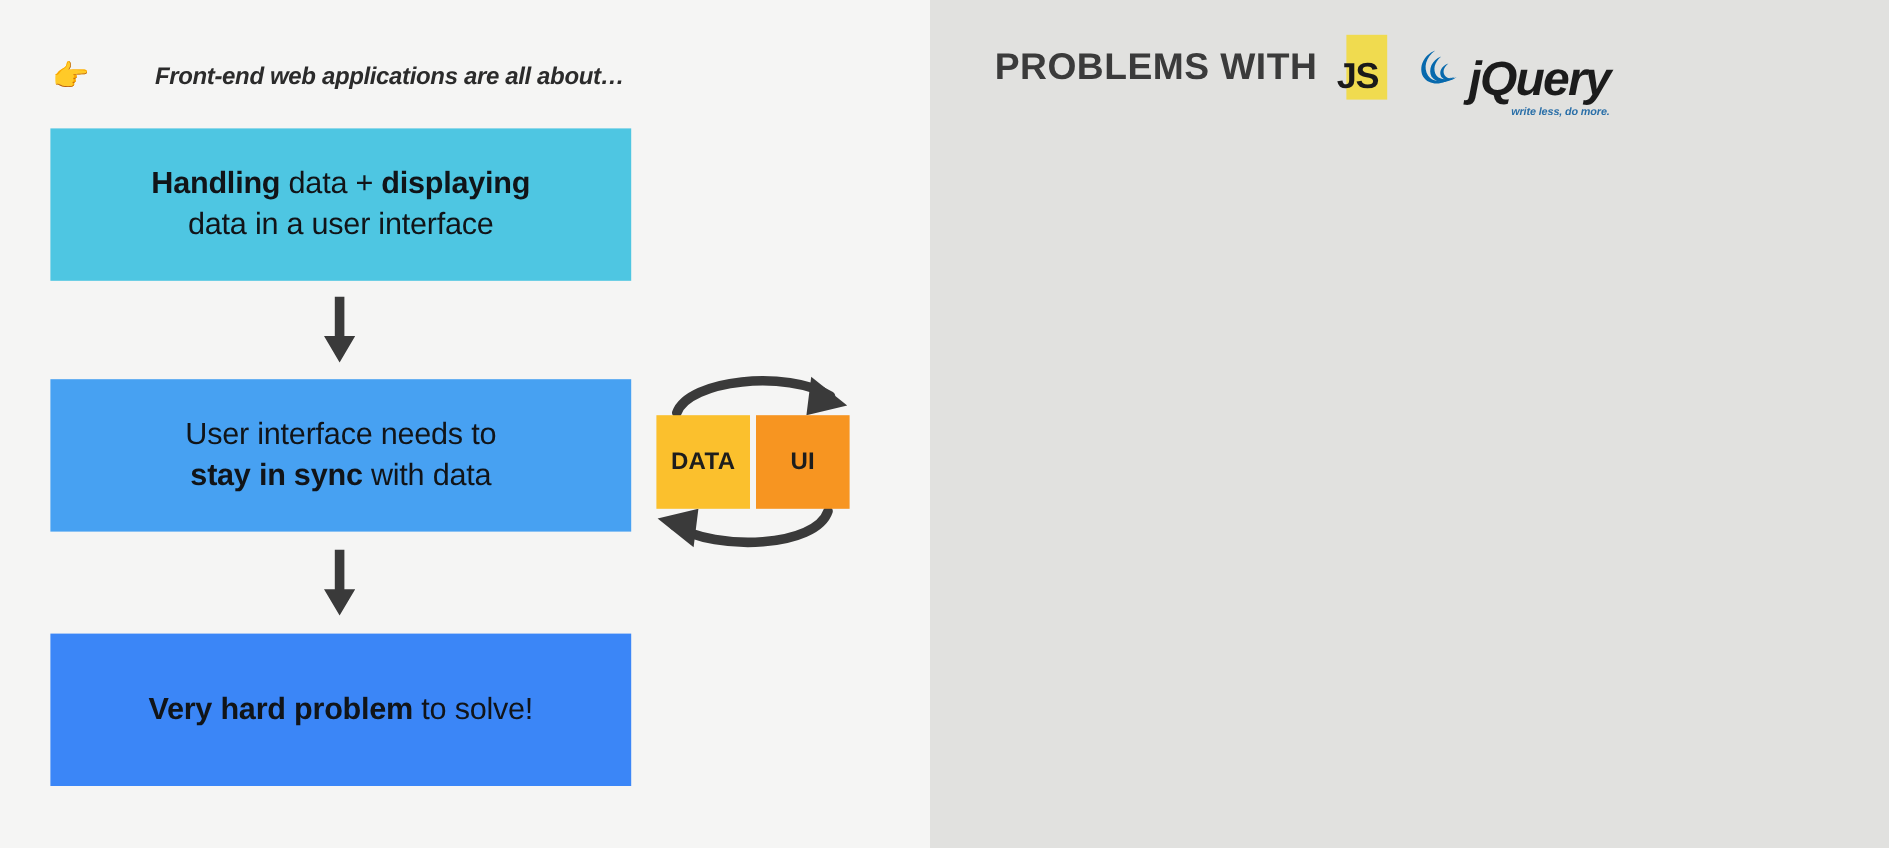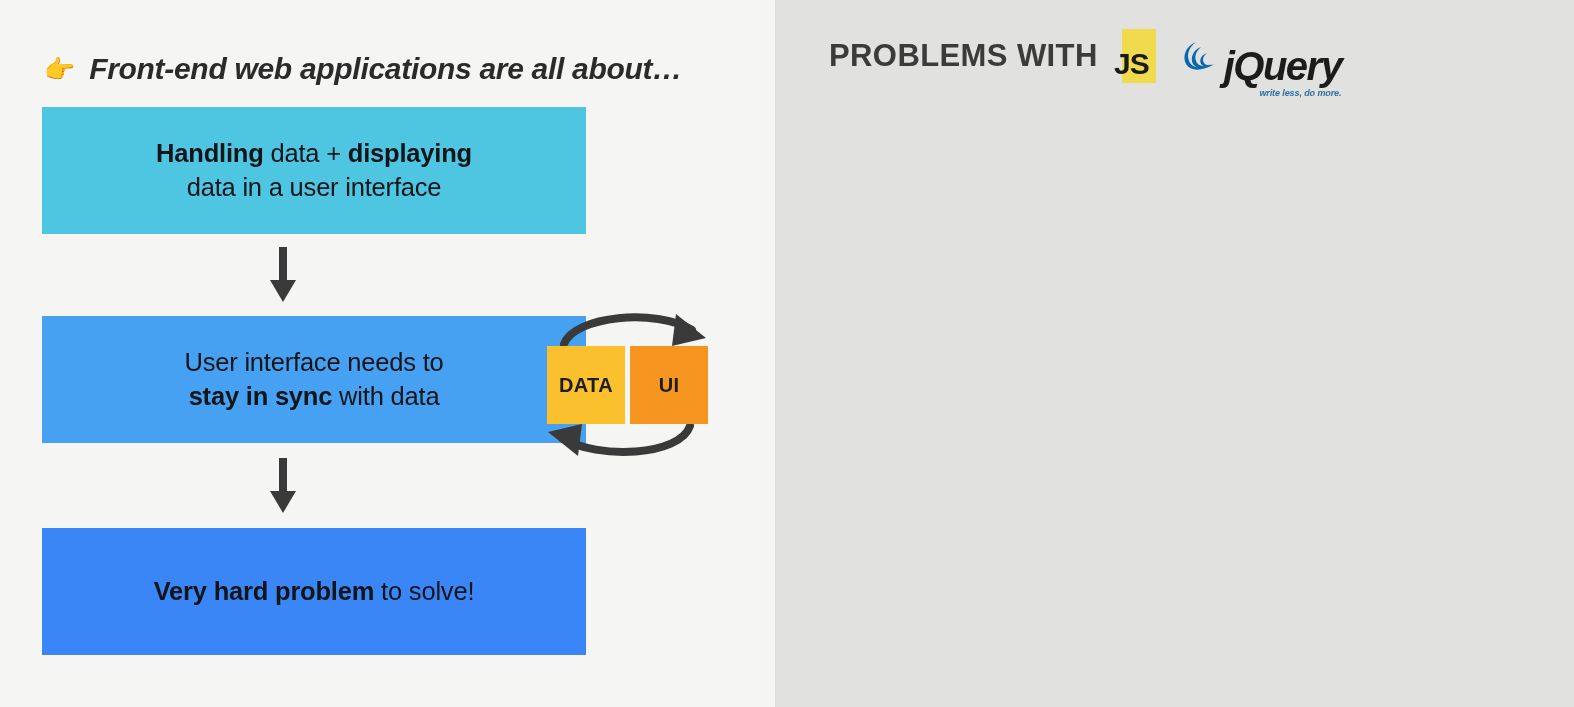--- a/index.html
+++ b/index.html
@@ -22,32 +22,33 @@
     background: #f5f5f4;
     flex: 0 0 775px;
   }
   .lead-line {
     position: absolute;
     left: 44px; top: 52px;
     display: flex; align-items: center; gap: 14px;
   }
   .lead-emoji { font-size: 25px; line-height: 1; }
   .lead-text {
-    font-size: 30px;
+    font-size: 20px;
     font-weight: bold;
     font-style: italic;
     color: #2b2b2b;
     letter-spacing: -0.3px;
     white-space: nowrap;
+    margin-left: 40px;
   }
 
   .flow-box {
     position: absolute;
     left: 42px;
-    width: 544px;
+    width: 484px;
     display: flex;
     flex-direction: column;
     align-items: center;
     justify-content: center;
     text-align: center;
     color: #111418;
     font-size: 25.5px;
     line-height: 1.32;
     letter-spacing: -0.2px;
   }

